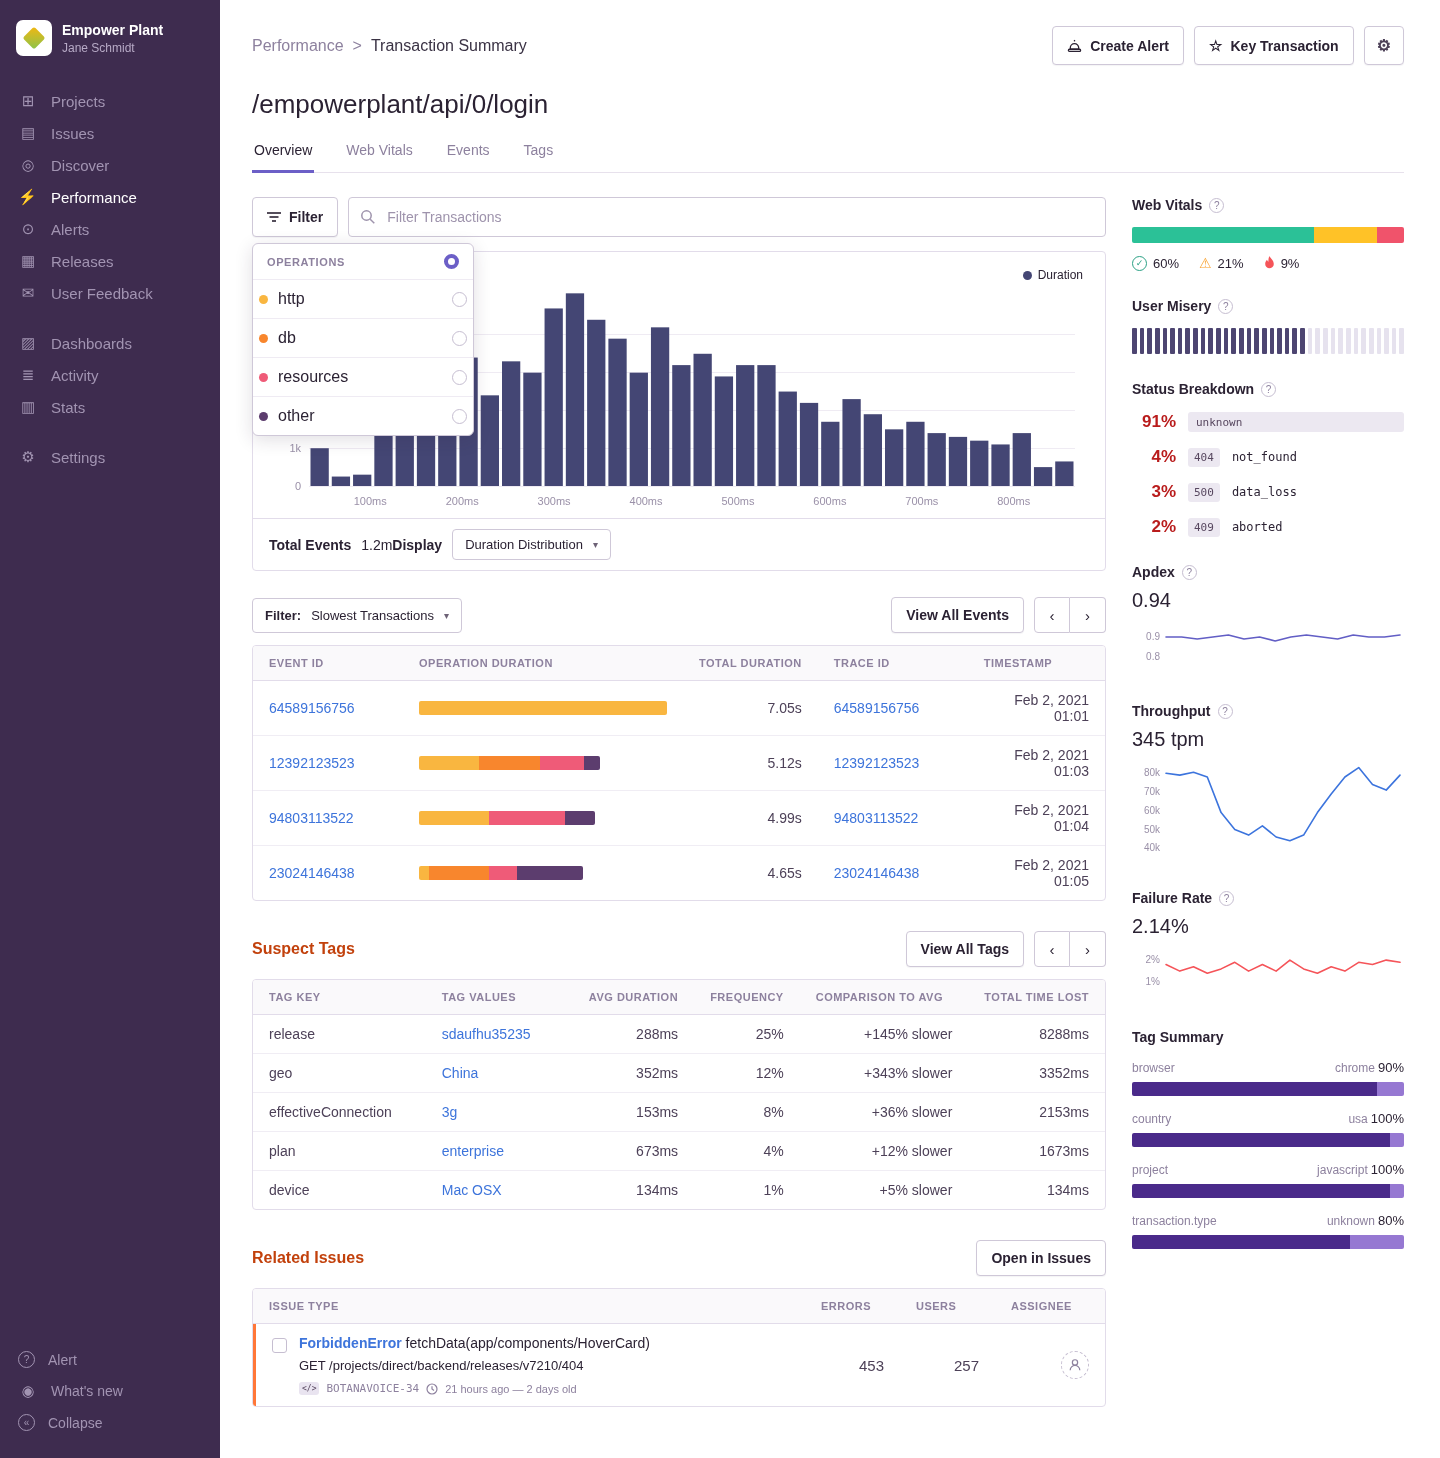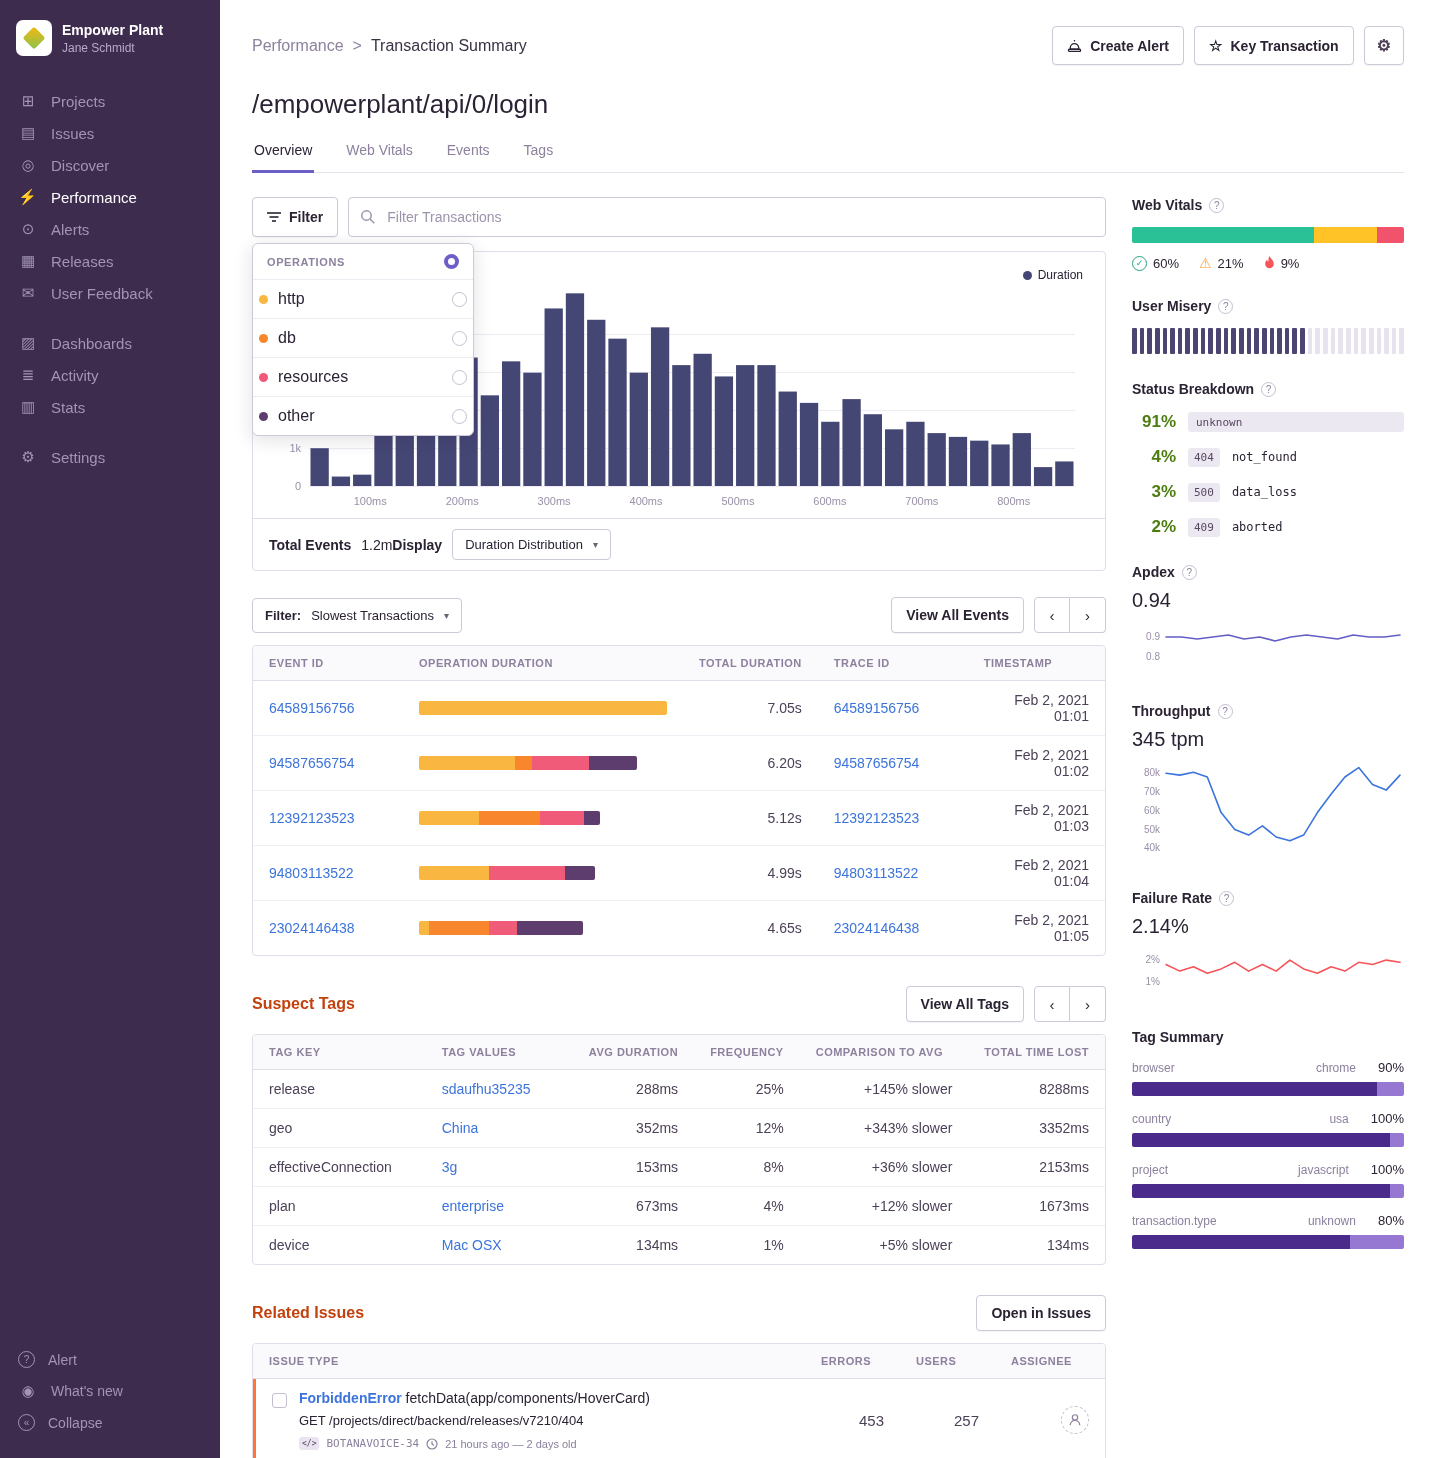--- a/index.html
+++ b/index.html
@@ -105,30 +105,30 @@
   .help-circle { width:15px; height:15px; border-radius:50%; border:1px solid #C6BED1; color:#8D819E; font-size:10px; font-weight:400; display:inline-flex; align-items:center; justify-content:center; cursor:pointer; }
   .wv-bar { display:flex; height:16px; border-radius:2px; overflow:hidden; margin-top:14px; }
   .wv-stats { display:flex; gap:20px; margin-top:12px; font-size:13px; color:#2B2233; align-items:center; }
   .wv-stat { display:flex; gap:6px; align-items:center; }
   .check-circle { width:15px; height:15px; border-radius:50%; border:1.5px solid #2BA185; color:#2BA185; font-size:9px; display:inline-flex; align-items:center; justify-content:center; }
   .warn-icon { color:#F9A02B; font-size:14px; }
   .misery-bar { display:flex; gap:3px; margin-top:14px; }
   .misery-tick { flex:1; height:26px; border-radius:1px; background:#E6E2EE; }
   .misery-tick.filled { background:#4D4571; }
   .status-row { display:flex; align-items:center; gap:12px; margin-top:15px; }
-  .status-pct { width:44px; text-align:right; font-size:17px; font-weight:600; color:#4d7c0f; flex-shrink:0; }
+  .status-pct { width:44px; text-align:right; font-size:17px; font-weight:600; color:#b91c1c; flex-shrink:0; }
   .status-bar { flex:1; background:#ECE8F1; border-radius:3px; height:20px; display:flex; align-items:center; padding:0 8px; font-size:11px; color:#57475F; }
   .code-pill { background:#ECE8F1; border-radius:3px; padding:3px 6px; font-size:11px; color:#57475F; }
   .status-label { font-size:12px; color:#2B2233; }
   .metric-value { font-size:20px; color:#2B2233; margin-top:9px; }
   .spark { margin-top:4px; }
   .tag-row { margin-top:15px; }
   .tag-line { display:flex; align-items:baseline; font-size:12px; color:#8D819E; }
   .tag-key { flex:1; }
-  .tag-val { margin-right:22px; }
+  .tag-val { margin-right:3px; }
   .tag-pct { font-size:13px; color:#2B2233; }
   .tag-bar { display:flex; height:14px; border-radius:2px; overflow:hidden; margin-top:7px; }
   svg text { font-family:"Liberation Sans", sans-serif; }
 </style>
 </head>
 <body>
 
 <div class="app">
 
   <aside class="sidebar">
@@ -407,36 +407,20 @@
                     <div class="dur-bar" style="width: 100%;">
                       <div class="dur-seg" style="flex: 0 0 100%; background: rgb(249, 182, 64);"></div>
                     </div>
                   </div>
                 </td>
                 <td class="num">7.05s</td>
                 <td><a class="link">64589156756</a></td>
                 <td class="num ts">Feb 2, 2021 01:01</td>
               </tr>
               <tr>
-                <td><a class="link">94587656754</a></td>
-                <td>
-                  <div class="dur-track">
-                    <div class="dur-bar" style="width: 88%;">
-                      <div class="dur-seg" style="flex: 0 0 44%; background: rgb(249, 182, 64);"></div>
-                      <div class="dur-seg" style="flex: 0 0 8%; background: rgb(248, 134, 45);"></div>
-                      <div class="dur-seg" style="flex: 0 0 26%; background: rgb(239, 91, 120);"></div>
-                      <div class="dur-seg" style="flex: 0 0 22%; background: rgb(92, 61, 110);"></div>
-                    </div>
-                  </div>
-                </td>
-                <td class="num">6.20s</td>
-                <td><a class="link">94587656754</a></td>
-                <td class="num ts">Feb 2, 2021 01:02</td>
-              </tr>
-              <tr>
                 <td><a class="link">12392123523</a></td>
                 <td>
                   <div class="dur-track">
                     <div class="dur-bar" style="width: 73%;">
                       <div class="dur-seg" style="flex: 0 0 33%; background: rgb(249, 182, 64);"></div>
                       <div class="dur-seg" style="flex: 0 0 34%; background: rgb(248, 134, 45);"></div>
                       <div class="dur-seg" style="flex: 0 0 24%; background: rgb(239, 91, 120);"></div>
                       <div class="dur-seg" style="flex: 0 0 9%; background: rgb(92, 61, 110);"></div>
                     </div>
                   </div>

